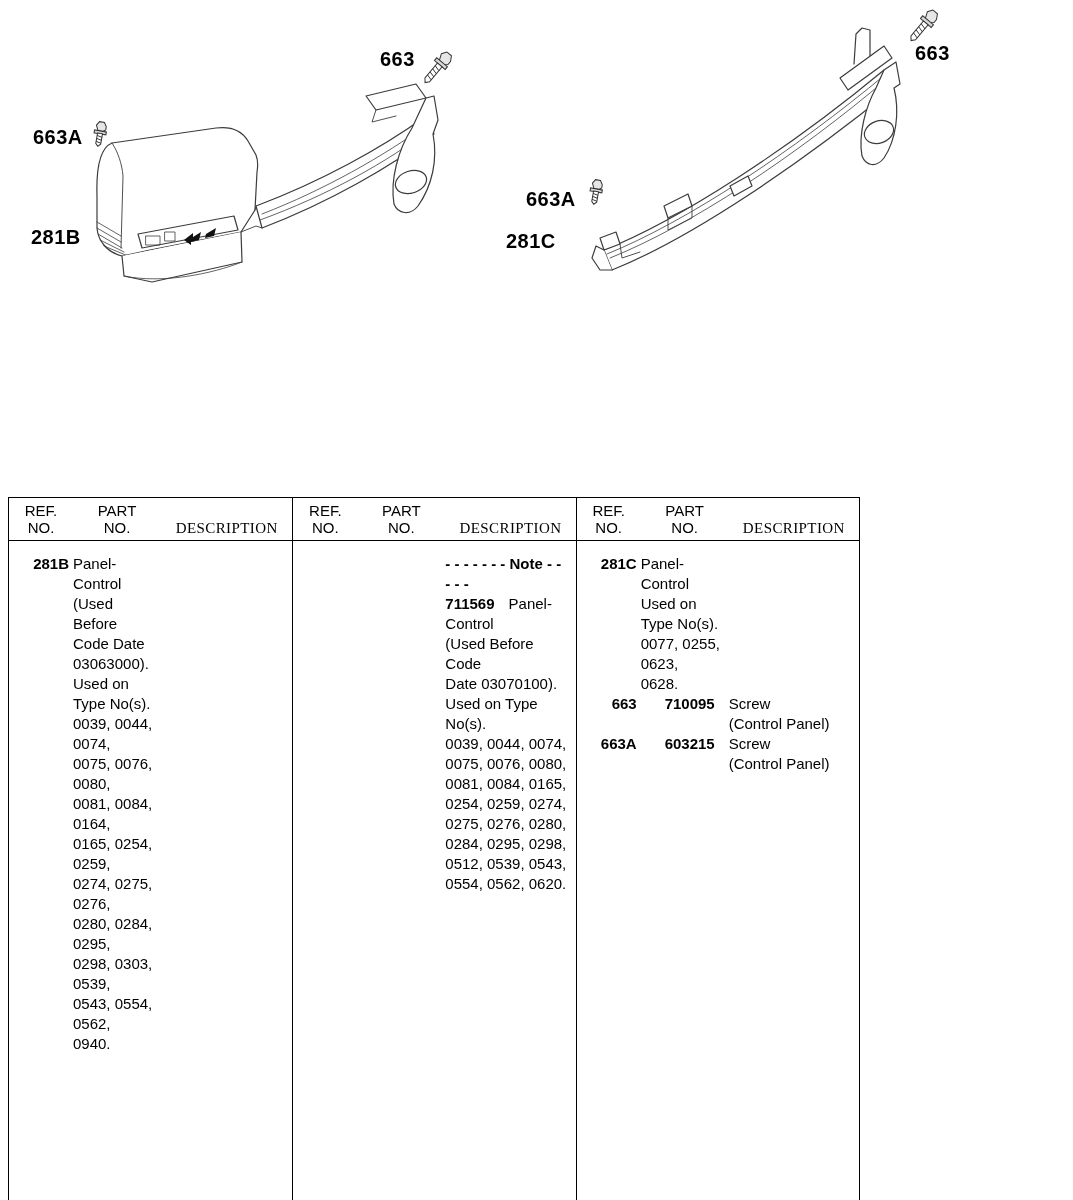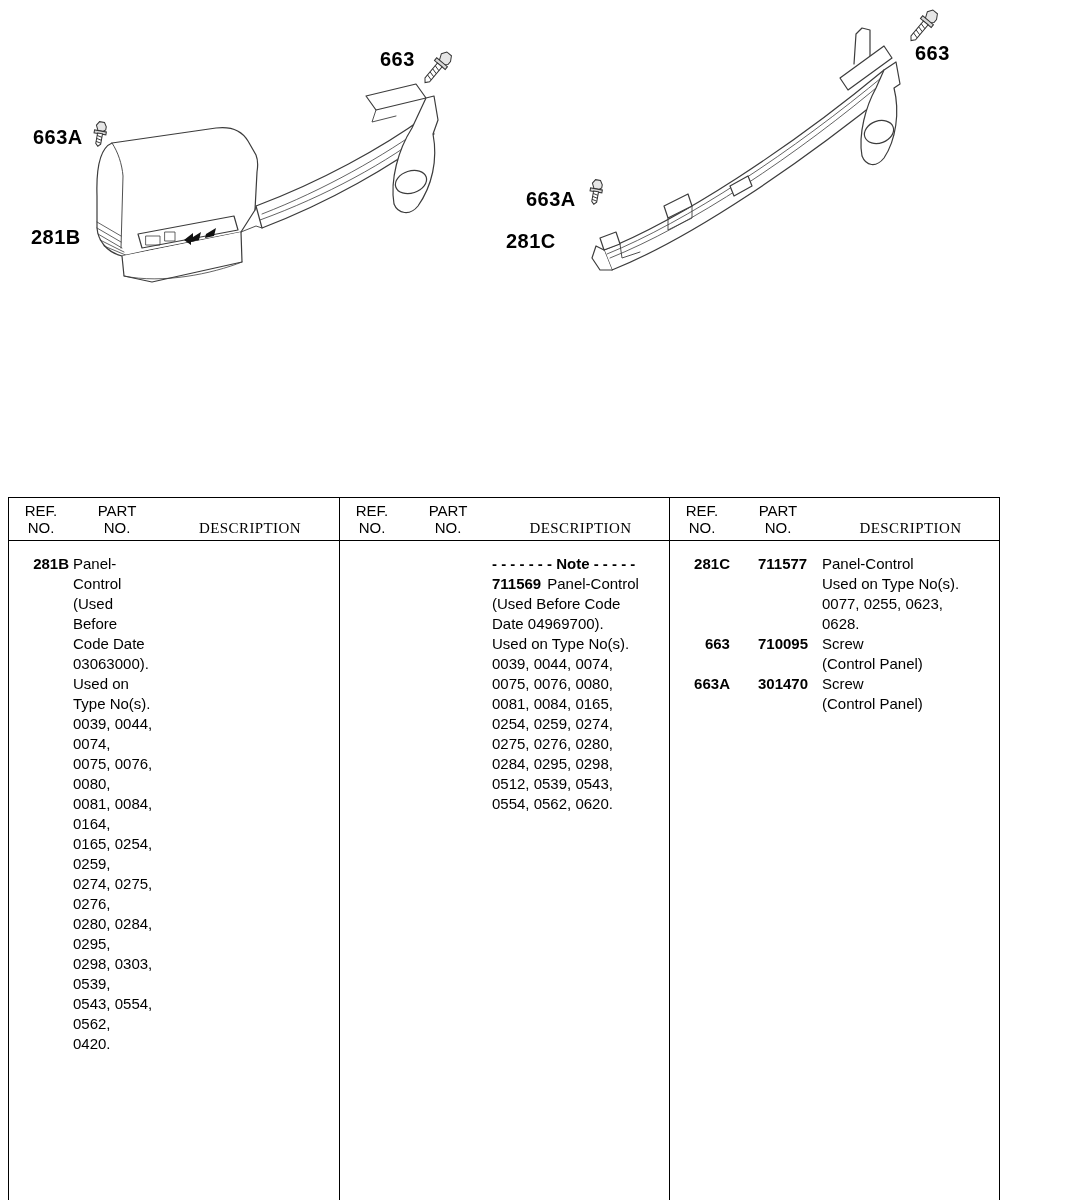--- a/index.html
+++ b/index.html
@@ -3,36 +3,36 @@
 <meta charset="utf-8">
 <style>
   html,body{margin:0;padding:0;background:#ffffff;}
   .page{position:relative;width:1073px;height:1200px;background:#fff;overflow:hidden;
         font-family:"Liberation Sans", sans-serif;color:#000000;}
   
   .diagram-area{position:absolute;left:0;top:0;width:1073px;height:497px;}
   .diagram-area svg{position:absolute;left:0;top:0;}
   .callout{position:absolute;font-size:20px;font-weight:bold;letter-spacing:.5px;white-space:nowrap;}
   
-  .ptable{position:absolute;left:8px;top:497px;width:992px;height:703px;
+  .ptable{position:absolute;left:8px;top:497px;width:852px;height:703px;
           display:flex;box-sizing:border-box;
           border-top:1.6px solid #000;border-left:1.6px solid #000;border-right:1.6px solid #000;}
   .pcol{width:33.333%;display:flex;flex-direction:column;box-sizing:border-box;}
   .pcol + .pcol{border-left:1.5px solid #000;}
   .phead{height:43px;border-bottom:1.5px solid #000;box-sizing:border-box;
          display:grid;grid-template-columns:64px 88px 1fr;padding-top:4px;}
   .h-cell{text-align:center;font-size:15px;line-height:17px;}
   .h-desc{align-self:end;text-align:center;font-size:15px;padding-bottom:3px;letter-spacing:.4px;font-family:Liberation Serif, serif;}
   .pbody{padding-top:13px;}
   .entry{display:grid;grid-template-columns:64px 88px 1fr;font-size:15px;line-height:20px;}
   .cell.ref{text-align:right;padding-right:4px;font-weight:bold;}
   .cell.part{padding-left:24px;font-weight:bold;}
   .cell.desc{padding-right:8px;}
   .note-line{font-weight:bold;}
-  .b{font-weight:bold;margin-right:6px;}
+  .b{font-weight:bold;margin-right:14px;}
 </style>
 </head>
 <body>
 
 <div class="page">
 
   <div class="diagram-area">
     <svg width="1073" height="497" viewBox="0 0 1073 497">
       <defs>
         <g id="screw-big" stroke="#333" stroke-width="1" fill="#fff">
@@ -137,21 +137,21 @@
               <div class="line">03063000).</div>
               <div class="line">Used on Type No(s).</div>
               <div class="line">0039, 0044, 0074,</div>
               <div class="line">0075, 0076, 0080,</div>
               <div class="line">0081, 0084, 0164,</div>
               <div class="line">0165, 0254, 0259,</div>
               <div class="line">0274, 0275, 0276,</div>
               <div class="line">0280, 0284, 0295,</div>
               <div class="line">0298, 0303, 0539,</div>
               <div class="line">0543, 0554, 0562,</div>
-              <div class="line">0420.</div>
+              <div class="line">0940.</div>
             </div>
         </div>
       </div>
     </div>
 
     <div class="pcol">
       <div class="phead">
         <div class="h-cell">
           <div>REF.</div>
           <div>NO.</div>
@@ -170,21 +170,21 @@
             <div class="line note-line">
               <span>- - - - - - -</span>
               <span>Note</span>
               <span>- - - - -</span>
             </div>
             <div class="line">
               <span class="b">711569</span><span>Panel-Control</span>
             </div>
             <div>
                 <div class="line">(Used Before Code</div>
-                <div class="line">Date 04969700).</div>
+                <div class="line">Date 03070100).</div>
                 <div class="line">Used on Type No(s).</div>
                 <div class="line">0039, 0044, 0074,</div>
                 <div class="line">0075, 0076, 0080,</div>
                 <div class="line">0081, 0084, 0165,</div>
                 <div class="line">0254, 0259, 0274,</div>
                 <div class="line">0275, 0276, 0280,</div>
                 <div class="line">0284, 0295, 0298,</div>
                 <div class="line">0512, 0539, 0543,</div>
                 <div class="line">0554, 0562, 0620.</div>
               </div>
@@ -201,39 +201,38 @@
         </div>
         <div class="h-cell">
           <div>PART</div>
           <div>NO.</div>
         </div>
         <div class="h-desc">DESCRIPTION</div>
       </div>
       <div class="pbody">
         <div class="entry">
           <div class="cell ref">281C</div>
-          <div class="cell part">711577</div>
           <div class="cell desc">
               <div class="line">Panel-Control</div>
               <div class="line">Used on Type No(s).</div>
               <div class="line">0077, 0255, 0623,</div>
               <div class="line">0628.</div>
             </div>
         </div>
         <div class="entry">
           <div class="cell ref">663</div>
           <div class="cell part">710095</div>
           <div class="cell desc">
               <div class="line">Screw</div>
               <div class="line">(Control Panel)</div>
             </div>
         </div>
         <div class="entry">
           <div class="cell ref">663A</div>
-          <div class="cell part">301470</div>
+          <div class="cell part">603215</div>
           <div class="cell desc">
               <div class="line">Screw</div>
               <div class="line">(Control Panel)</div>
             </div>
         </div>
       </div>
     </div>
 
   </div>
 </div>

